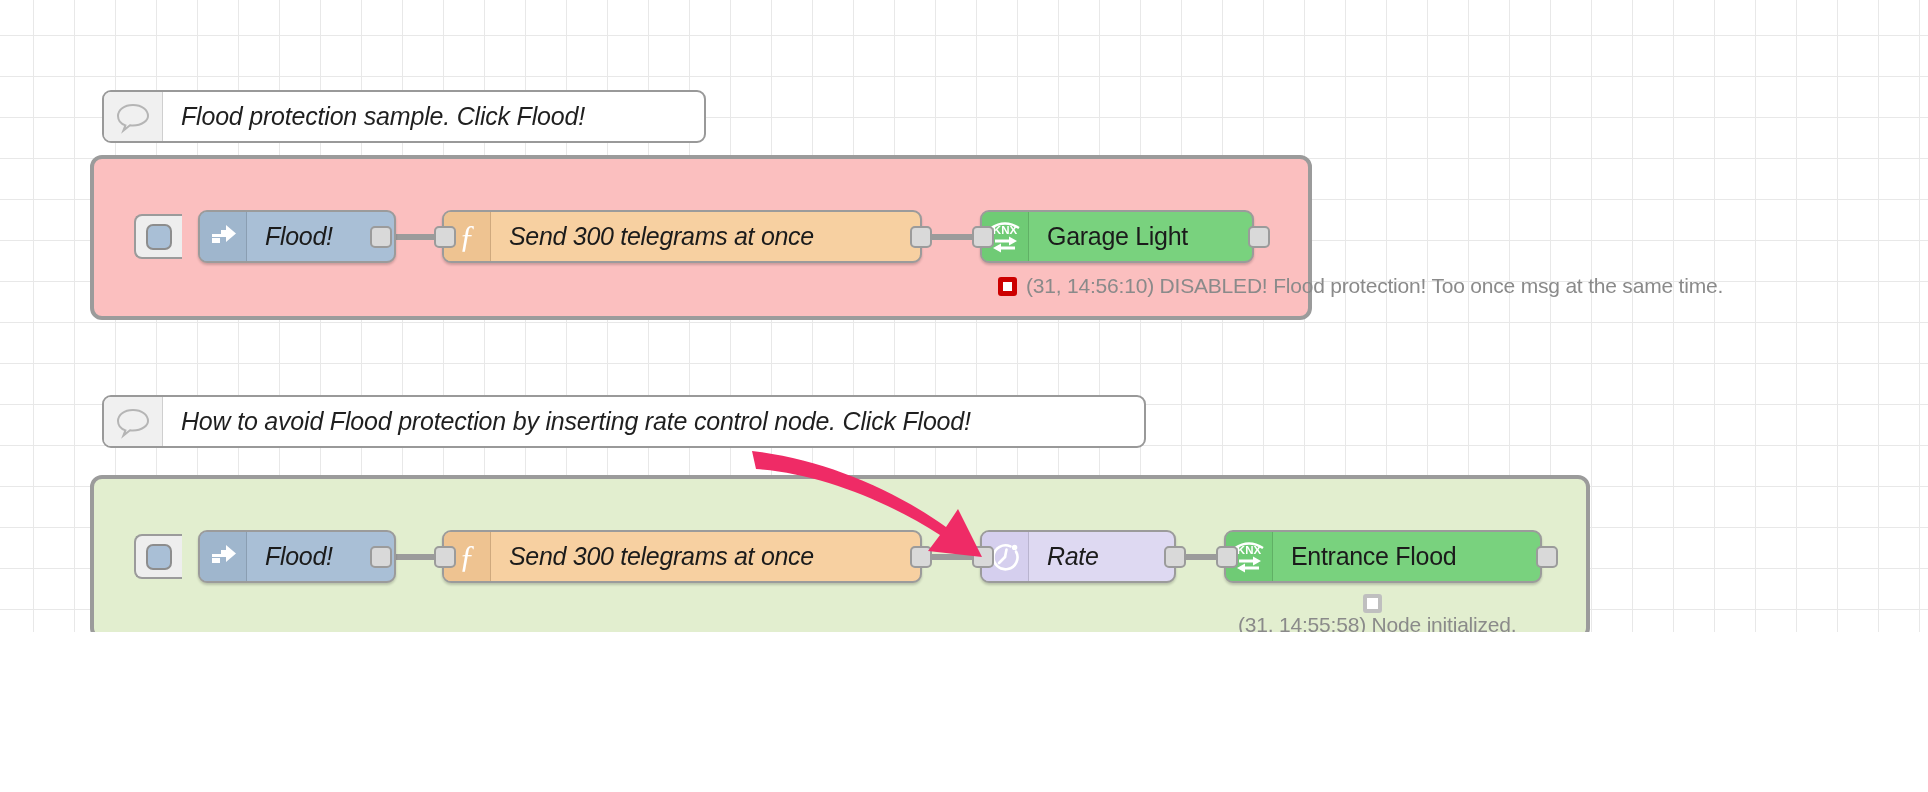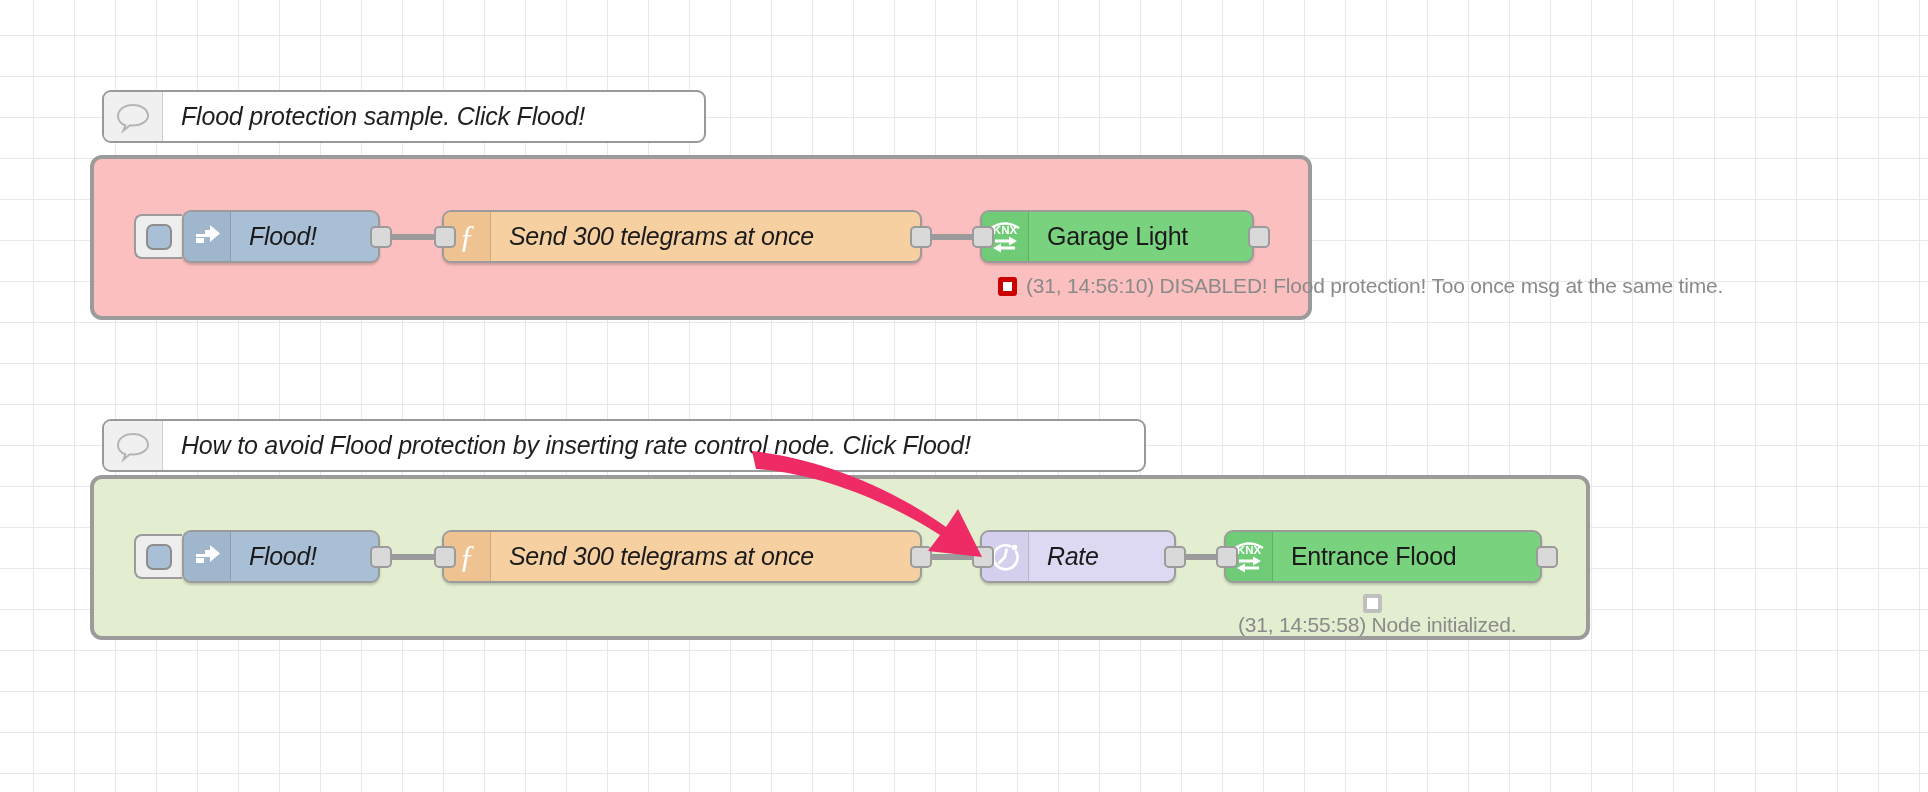--- a/index.html
+++ b/index.html
@@ -10,21 +10,21 @@
   }
   body {
     font-family: "Liberation Sans", sans-serif;
     -webkit-font-smoothing: antialiased;
   }
 
   
   #canvas {
     position: relative;
     width: 1928px;
-    height: 792px;
+    height: 632px;
     overflow: hidden;
     background-color: #ffffff;
     background-image:
       linear-gradient(to right, #e8e8e8 1px, transparent 1px),
       linear-gradient(to bottom, #e8e8e8 1px, transparent 1px);
     background-size: 41px 41px;
     background-position: -8px -6px;
   }
 
   
@@ -95,21 +95,21 @@
     align-items: center;
     padding: 0 18px;
     font-size: 25px;
     color: #1b1b1b;
     white-space: nowrap;
     letter-spacing: -0.3px;
   }
   .node.italic .label { font-style: italic; }
 
   
-  .node.inject   { background: #a9bfd6; }
+  .node.inject   { background: #a9bfd6; margin-left: 16px; }
   .node.inject .icon-box { background: #9fb6cd; }
   .node.func     { background: #f7d0a1; }
   .node.func .icon-box   { background: #eec391; }
   .node.knx      { background: #79d27e; }
   .node.knx .icon-box    { background: #6fcb75; }
   .node.rate     { background: #ded9f2; }
   .node.rate .icon-box   { background: #d5cfee; }
 
   
   .inject-btn {
@@ -237,21 +237,21 @@
     <div class="label">Garage Light</div>
   </div>
   <div class="port" style="left:972px; top:226px;"></div>
   <div class="port" style="left:1248px; top:226px;"></div>
 
   <div class="status" style="left:998px; top:274px;">
     <span class="status-dot red"></span>
     <span>(31, 14:56:10) DISABLED! Flood protection! Too once msg at the same time.</span>
   </div>
 
-  <div class="comment-node" style="left:102px; top:395px; width:1044px; height:53px;margin-top:24px;">
+  <div class="comment-node" style="left:102px; top:395px; width:1044px; height:53px;">
     <div class="comment-icon-box">
       <svg width="34" height="30" viewBox="0 0 34 30">
         <path d="M17 3 C8 3 2 8 2 14 C2 18.2 5 21.8 9.4 23.4 L7.4 28.5 L14 23.2
                  C15 23.4 16 23.5 17 23.5 C26 23.5 32 18.5 32 14 C32 8 26 3 17 3 Z" fill="none" stroke="#b5b5b5" stroke-width="2"></path>
       </svg>
     </div>
     <div class="comment-text">How to avoid Flood protection by inserting rate control node. Click Flood!</div>
   </div>
 
   <div class="group green" style="left:90px; top:475px; width:1500px; height:165px;"></div>

